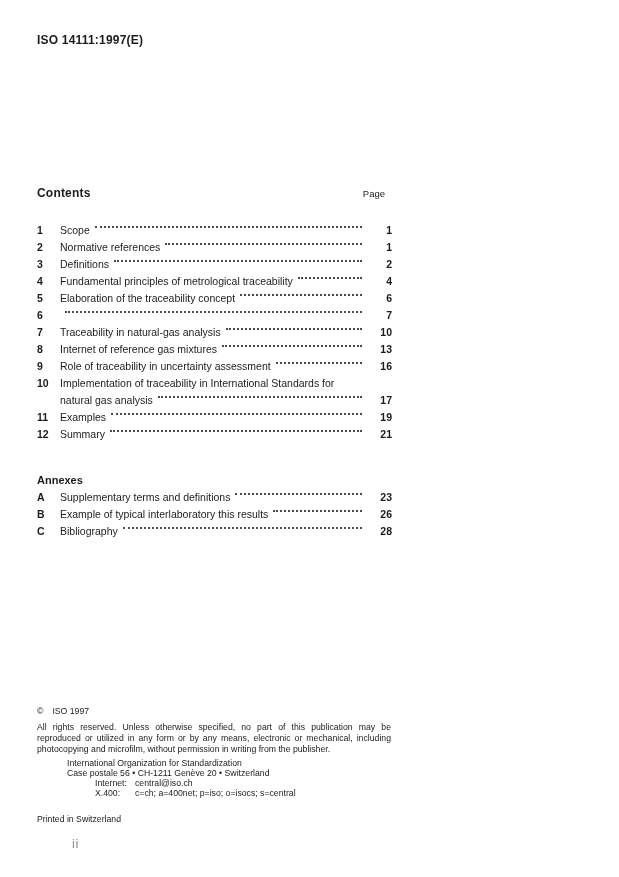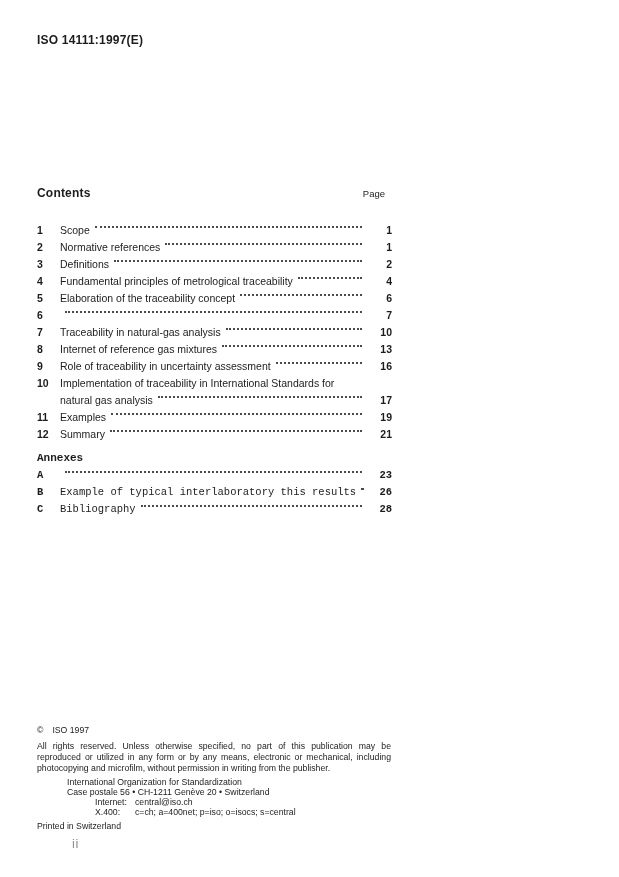--- a/index.html
+++ b/index.html
@@ -45,23 +45,22 @@
   }
   .toc {
     position: absolute;
     left: 37px;
     top: 222px;
     width: 355px;
   }
   .annexes {
     position: absolute;
     left: 37px;
-    top: 450px;
+    top: 472px;
     width: 355px;
-    font-family: Liberation Mono, monospace;
   }
   .annexes-title {
     font-size: 11px;
     font-weight: bold;
     line-height: 17px;
   }
   .toc-row {
     display: flex;
     font-size: 10.5px;
     line-height: 17px;
@@ -98,31 +97,31 @@
     font-weight: bold;
   }
   .footer {
     position: absolute;
     left: 37px;
     top: 706px;
     width: 354px;
     font-size: 8.7px;
     line-height: 11px;
   }
-  .copyright-line { margin-bottom: 5px; margin-top: 19px; }
+  .copyright-line { margin-bottom: 5px; }
   .copyright-line .sym { margin-right: 9px; }
   .rights { text-align: justify; }
   .address {
     margin-left: 30px;
     margin-top: 3px;
     line-height: 10px;
   }
   .addr-row { display: flex; }
   .addr-label { width: 40px; flex: none; padding-left: 28px; }
-  .printed { margin-top: 4px; }
+  .printed { margin-top: 16px; }
   .folio {
     position: absolute;
     left: 39px;
     top: 836px;
     font-size: 13px;
     color: #8f8f8f;
     letter-spacing: 0.5px;
     margin-left: 33px;
   }
 </style>
@@ -274,20 +273,21 @@
     </div>
 
   <div class="annexes">
     <div class="annexes-title">Annexes</div>
     <div>
 
     <div class="toc-row">
           <span class="toc-num">A</span>
           <span class="toc-body">
             <span class="toc-line">
+              <span class="toc-title">Supplementary terms and definitions</span>
               <span class="toc-leader"></span>
               <span class="toc-page">23</span>
             </span>
           </span>
         </div>
         <div class="toc-row">
           <span class="toc-num">B</span>
           <span class="toc-body">
             <span class="toc-line">
               <span class="toc-title">Example of typical interlaboratory this results</span>

